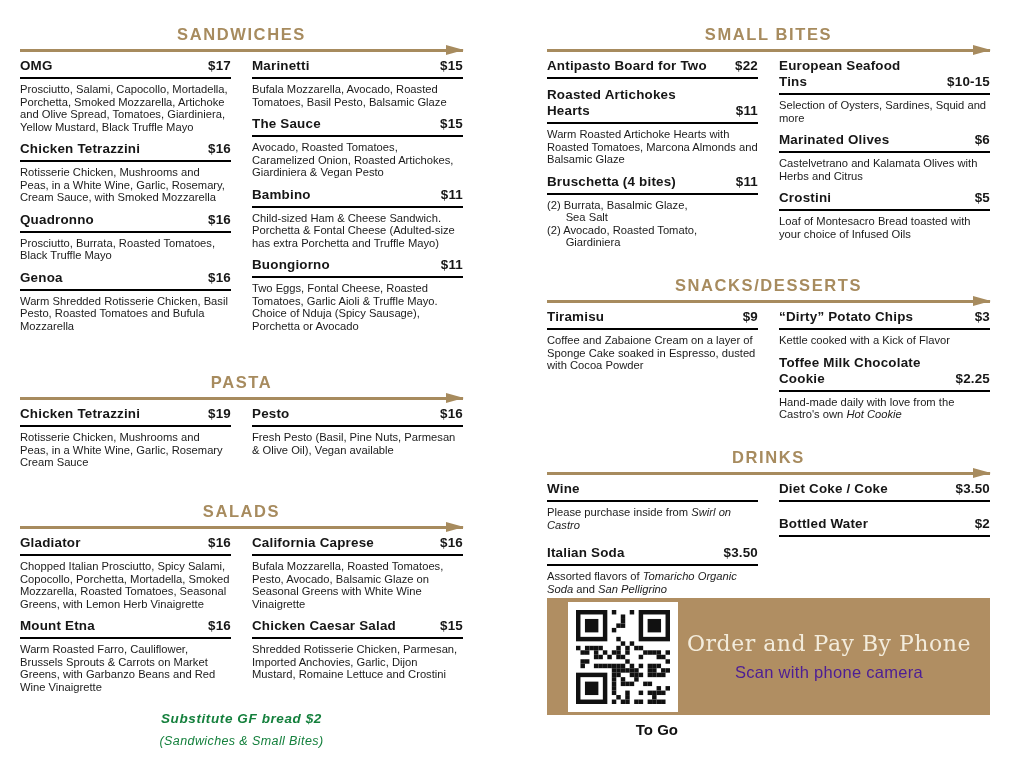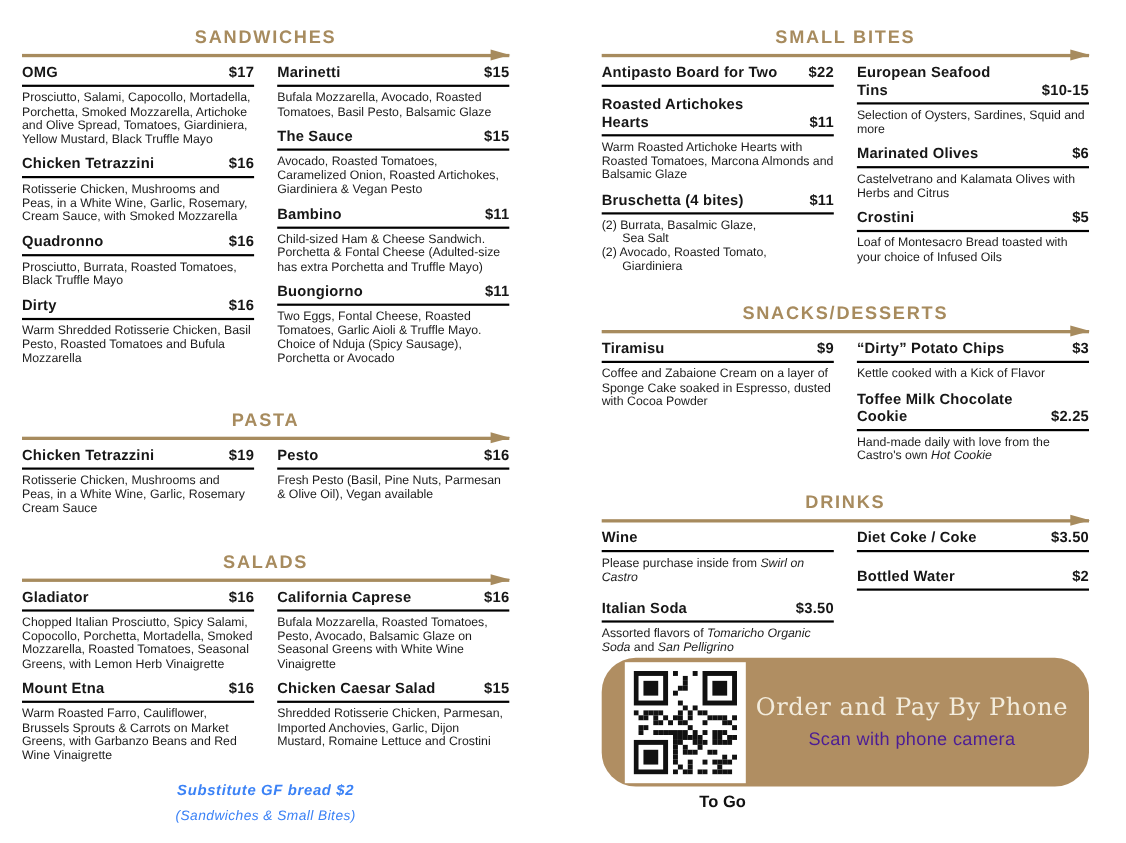--- a/index.html
+++ b/index.html
@@ -18,25 +18,25 @@
   .cols { display:flex; gap:21px; margin-top:6px; }
   .col { width:211px; }
   .item { margin-bottom:8px; }
   .item-head { display:flex; justify-content:space-between; align-items:flex-end; gap:21px;
                font-weight:bold; font-size:13.4px; line-height:16px; letter-spacing:0.2px;
                padding-bottom:3px; border-bottom:2px solid #000; }
   .item-price { white-space:nowrap; }
   .item-desc { margin-top:4px; font-size:11.2px; line-height:1.12; color:#1b1b1b; white-space:pre-wrap; }
   .item-desc em { font-style:italic; }
   .drinks-col .item { margin-bottom:14px; }
-  .footnote { position:absolute; left:0; width:443px; text-align:center; color:#3b82f6; }
+  .footnote { position:absolute; left:0; width:443px; text-align:center; color:#15803d; }
   .footnote-line1 { font-size:13.5px; font-weight:bold; font-style:italic; letter-spacing:0.6px; }
   .footnote-line2 { font-size:12.5px; font-style:italic; margin-top:8px; letter-spacing:0.4px; }
   .banner { position:absolute; left:0; top:575px; width:443px; height:117px; background:#b08e62;
-            display:flex; align-items:center;border-radius:31px; }
+            display:flex; align-items:center; }
   .qr-box { width:110px; height:110px; background:#ffffff; margin-left:21px; flex:0 0 auto;
             display:flex; align-items:center; justify-content:center; }
   .qr-box svg { width:94px; height:94px; }
   .banner-text { flex:1; text-align:center; padding-right:10px; }
   .banner-title { font-family:"DejaVu Serif", serif; font-size:22px; color:#f3ecdc; letter-spacing:0.5px; }
   .banner-subtitle { font-size:16.5px; color:#4c1d95; margin-top:7px; letter-spacing:0.3px; }
   .togo { position:absolute; left:21px; top:698px; width:110px; text-align:right;
           font-size:15px; font-weight:bold; color:#111; }
 </style>
 </head>
@@ -65,21 +65,21 @@
         </div>
         <div class="item">
           <div class="item-head">
             <span class="item-name">Quadronno</span>
             <span class="item-price">$16</span>
           </div>
           <div class="item-desc">Prosciutto, Burrata, Roasted Tomatoes, Black Truffle Mayo</div>
         </div>
         <div class="item">
           <div class="item-head">
-            <span class="item-name">Dirty</span>
+            <span class="item-name">Genoa</span>
             <span class="item-price">$16</span>
           </div>
           <div class="item-desc">Warm Shredded Rotisserie Chicken, Basil Pesto, Roasted Tomatoes and Bufula Mozzarella</div>
         </div>
       </div>
       <div class="col">
         <div class="item">
           <div class="item-head">
             <span class="item-name">Marinetti</span>
             <span class="item-price">$15</span>

